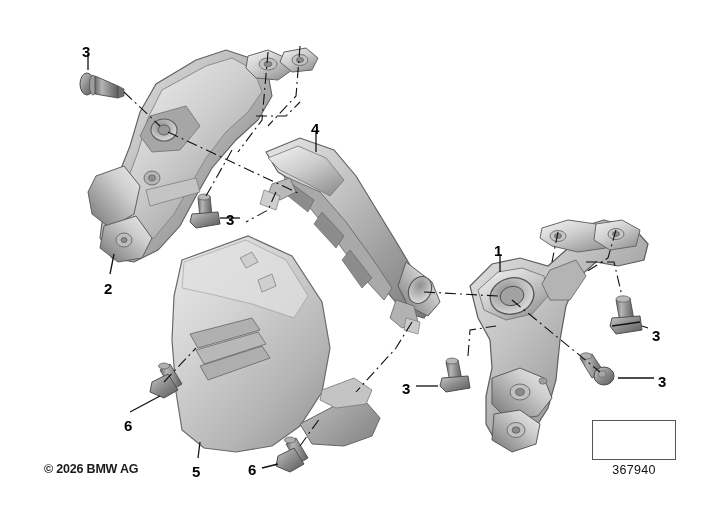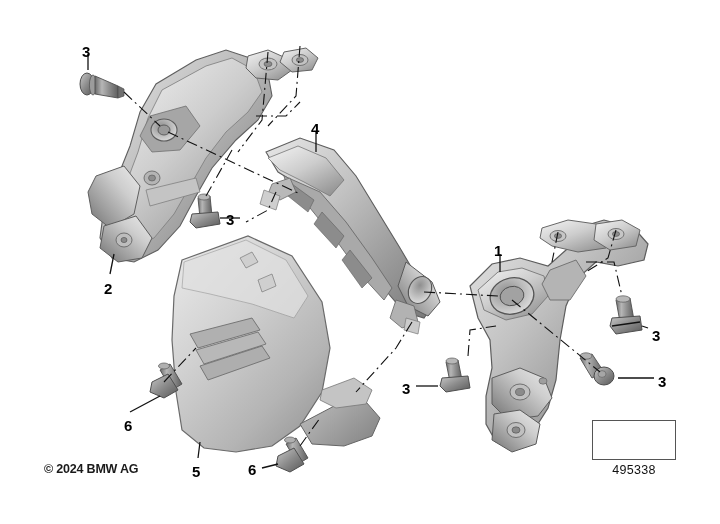--- a/index.html
+++ b/index.html
@@ -294,19 +294,19 @@
   <div class="callout-label" style="left:226px; top:212px;">3</div>
   <div class="callout-label" style="left:104px; top:281px;">2</div>
   <div class="callout-label" style="left:494px; top:243px;">1</div>
   <div class="callout-label" style="left:652px; top:328px;">3</div>
   <div class="callout-label" style="left:658px; top:374px;">3</div>
   <div class="callout-label" style="left:402px; top:381px;">3</div>
   <div class="callout-label" style="left:124px; top:418px;">6</div>
   <div class="callout-label" style="left:192px; top:464px;">5</div>
   <div class="callout-label" style="left:248px; top:462px;">6</div>
 
-  <div id="copyright-text">© 2024 BMW AG</div>
+  <div id="copyright-text">© 2026 BMW AG</div>
 
   <div id="view-icon-box"></div>
 
-  <div id="diagram-number">495338</div>
+  <div id="diagram-number">367940</div>
 
 </div>
 
 </body></html>

